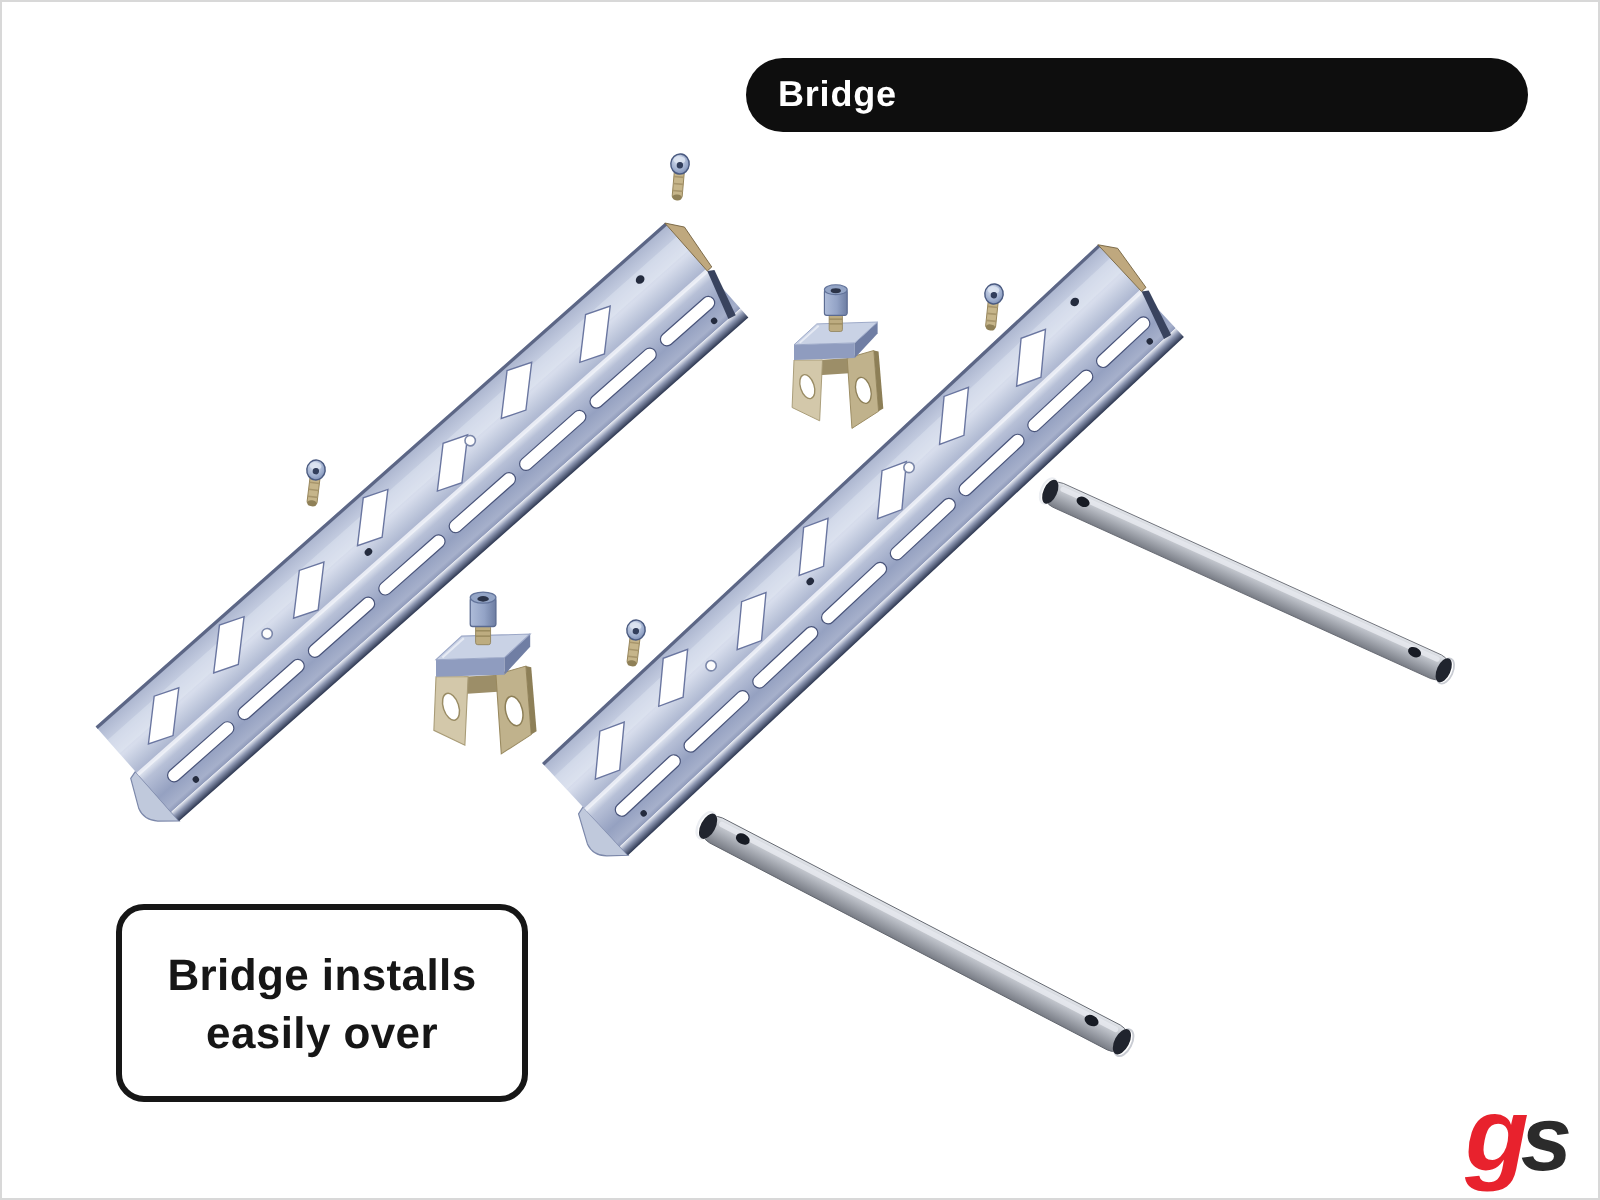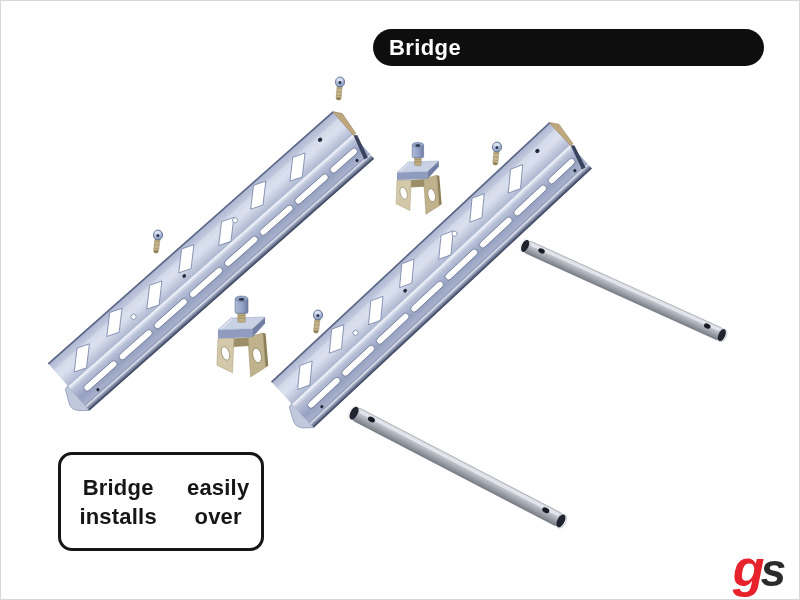--- a/index.html
+++ b/index.html
@@ -9,26 +9,26 @@
     font-family:"Liberation Sans",sans-serif;
   }
   .frame{position:absolute;inset:0;box-shadow:inset 0 0 0 1px #d8d8d8;pointer-events:none}
   svg.diagram{position:absolute;left:0;top:0}
 
   .banner{
     position:absolute;left:373px;top:29px;width:391px;height:37px;
     border-radius:19px;display:flex;align-items:center;
     padding-left:16px;box-sizing:border-box;
   }
-  .banner span{font-size:22px;font-weight:700;letter-spacing:.4px}
+  .banner span{font-size:18px;font-weight:700;letter-spacing:.4px}
 
   .callout{
     position:absolute;left:58px;top:452px;width:206px;height:99px;
     border:3px solid;border-radius:14px;background:#ffffff;
-    display:flex;flex-direction:row;align-items:center;justify-content:center;
+    display:flex;flex-direction:column;align-items:center;justify-content:center;
     box-sizing:border-box;text-align:center;
   }
   .callout div{font-size:22px;font-weight:600;line-height:29px;letter-spacing:.2px}
 
   .logo{
     position:absolute;right:14px;bottom:6px;
     font-style:italic;font-weight:800;line-height:1;white-space:nowrap;
   }
   .logo .g{font-size:52px;letter-spacing:-4px}
   .logo .s{font-size:46px}

